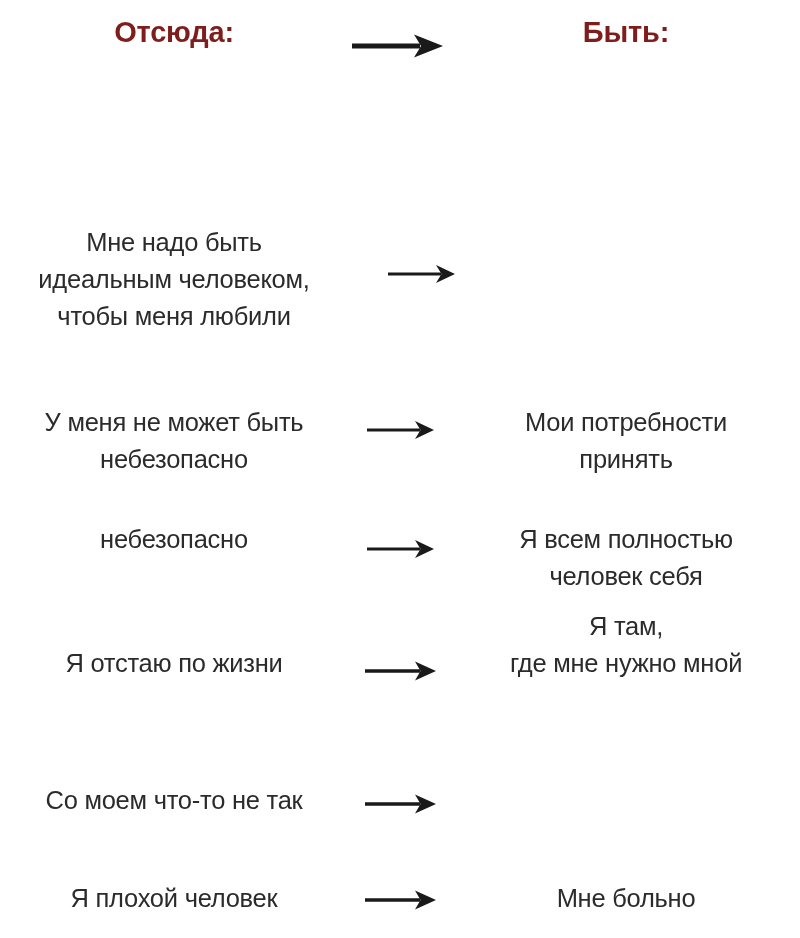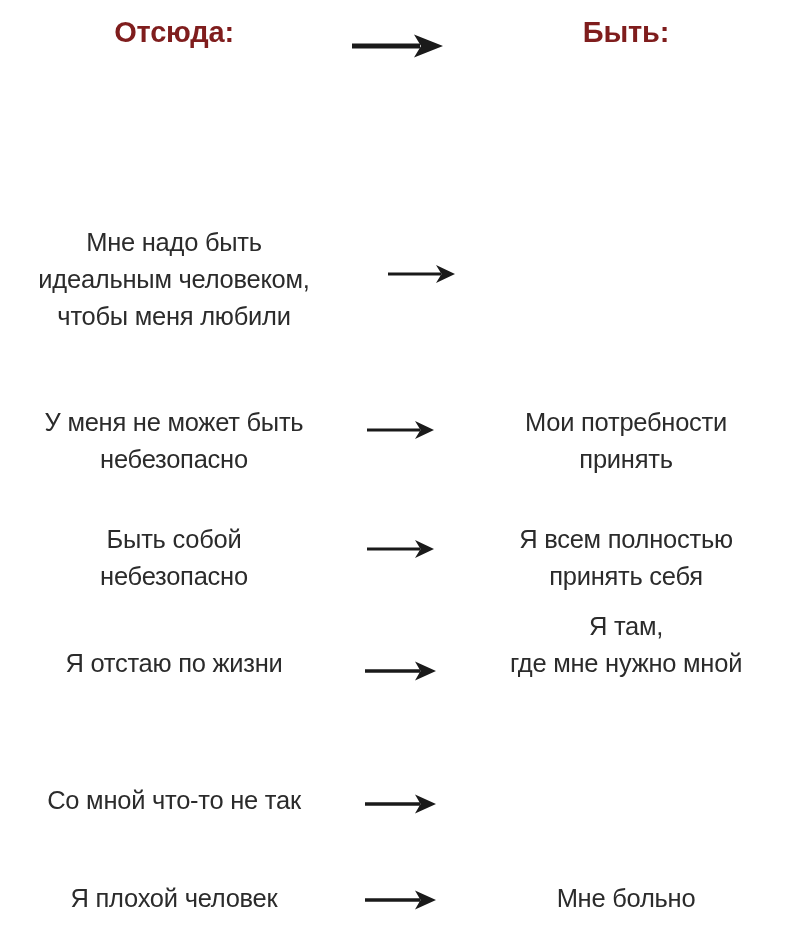--- a/index.html
+++ b/index.html
@@ -174,36 +174,35 @@
       <span class="phrase">
         <span class="ln">Мои потребности</span>
         <span class="ln">принять</span>
       </span>
     </div>
   </div>
 
   <div class="row" id="row-3">
     <div class="col-left">
       <span class="phrase">
-        <span class="ln">Быть собой</span>
         <span class="ln">небезопасно</span>
       </span>
     </div>
     <div class="col-mid">
       <span class="arrow-wrap">
         <svg width="104" height="28" viewBox="0 0 104 28" aria-hidden="true">
           <path d="M19 14 H72" stroke="#1a1a1a" stroke-width="3.2" stroke-linecap="butt" fill="none"></path>
           <path d="M67 5 L86 14 L67 23 L72.5 14 Z" fill="#1a1a1a"></path>
         </svg>
       </span>
     </div>
     <div class="col-right">
       <span class="phrase">
         <span class="ln">Я всем полностью</span>
-        <span class="ln">принять себя</span>
+        <span class="ln">человек себя</span>
       </span>
     </div>
   </div>
 
   <div class="row" id="row-4">
     <div class="col-left">
       <span class="phrase">
         <span class="ln">Я отстаю по жизни</span>
       </span>
     </div>
@@ -219,21 +218,21 @@
       <span class="phrase">
         <span class="ln">Я там,</span>
         <span class="ln">где мне нужно мной</span>
       </span>
     </div>
   </div>
 
   <div class="row" id="row-5">
     <div class="col-left">
       <span class="phrase">
-        <span class="ln">Со мной что-то не так</span>
+        <span class="ln">Со моем что-то не так</span>
       </span>
     </div>
     <div class="col-mid">
       <span class="arrow-wrap">
         <svg width="104" height="28" viewBox="0 0 104 28" aria-hidden="true">
           <path d="M17 14 H72" stroke="#1a1a1a" stroke-width="3.4" stroke-linecap="butt" fill="none"></path>
           <path d="M67 4.5 L88 14 L67 23.5 L72.5 14 Z" fill="#1a1a1a"></path>
         </svg>
       </span>
     </div>

